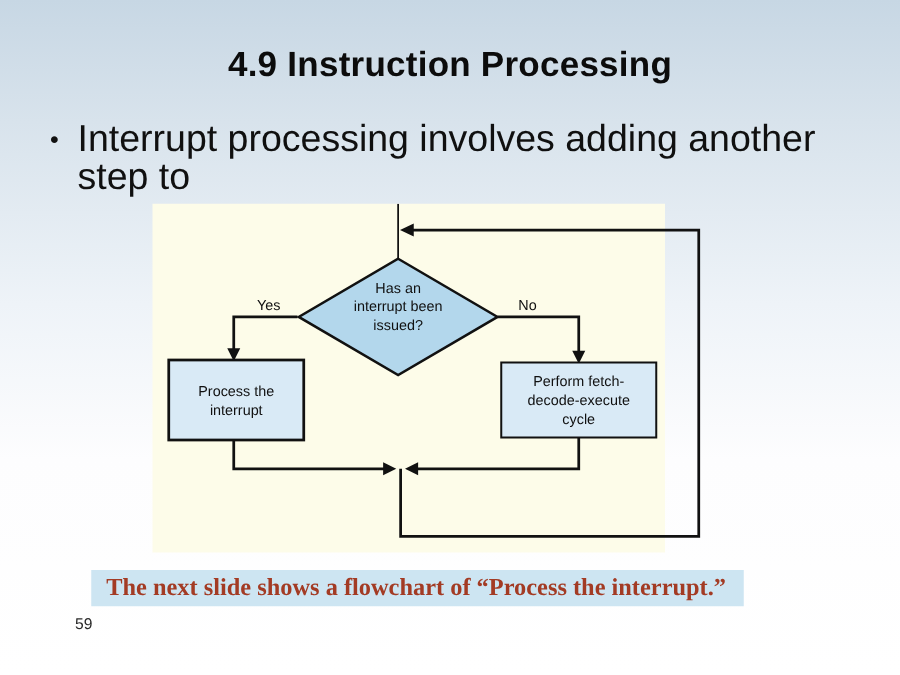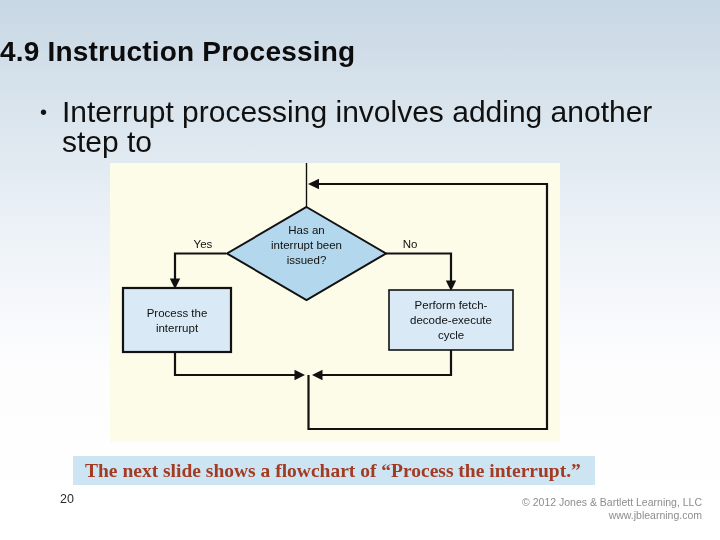--- a/index.html
+++ b/index.html
@@ -12,20 +12,21 @@
     height: 540px;
     overflow: hidden;
     background: linear-gradient(180deg, #c7d7e4 0%, #d8e3ec 18%, #eef3f8 45%, #fdfdfe 68%, #ffffff 100%);
   }
 
   .title {
     position: absolute;
     top: 36px;
     left: 0;
     width: 720px;
+    text-align: center;
     font-size: 28px;
     font-weight: bold;
     letter-spacing: 0.2px;
     color: #0c0c0c;
   }
 
   .bullet-row {
     position: absolute;
     left: 40px;
     top: 97px;
@@ -40,23 +41,23 @@
     flex: 0 0 22px;
   }
   .bullet-text {
     font-size: 30px;
     line-height: 30px;
     color: #101010;
   }
 
   .figure {
     position: absolute;
-    left: 110px;
+    left: 122px;
     top: 163px;
-    width: 450px;
+    width: 410px;
     height: 279px;
     background: #fdfce9;
   }
   .figure svg { display: block; }
 
   .note-strip {
     position: absolute;
     left: 73px;
     top: 456px;
     height: 29px;
@@ -136,20 +137,16 @@
 
       <rect x="279" y="127" width="124" height="60" fill="#d9eaf6" stroke="#111" stroke-width="1.6"></rect>
       <text x="341" y="146" text-anchor="middle" font-size="11.5" fill="#101010">Perform fetch-</text>
       <text x="341" y="161" text-anchor="middle" font-size="11.5" fill="#101010">decode-execute</text>
       <text x="341" y="176" text-anchor="middle" font-size="11.5" fill="#101010">cycle</text>
     </svg>
   </div>
 
   <div class="note-strip">The next slide shows a flowchart of “Process the interrupt.”</div>
 
-  <div class="page-number">20</div>
+  <div class="page-number">59</div>
 
-  <div class="copyright">
-    <div>© 2012 Jones &amp; Bartlett Learning, LLC</div>
-    <div>www.jblearning.com</div>
-  </div>
 
 </div>
 
 </body></html>

